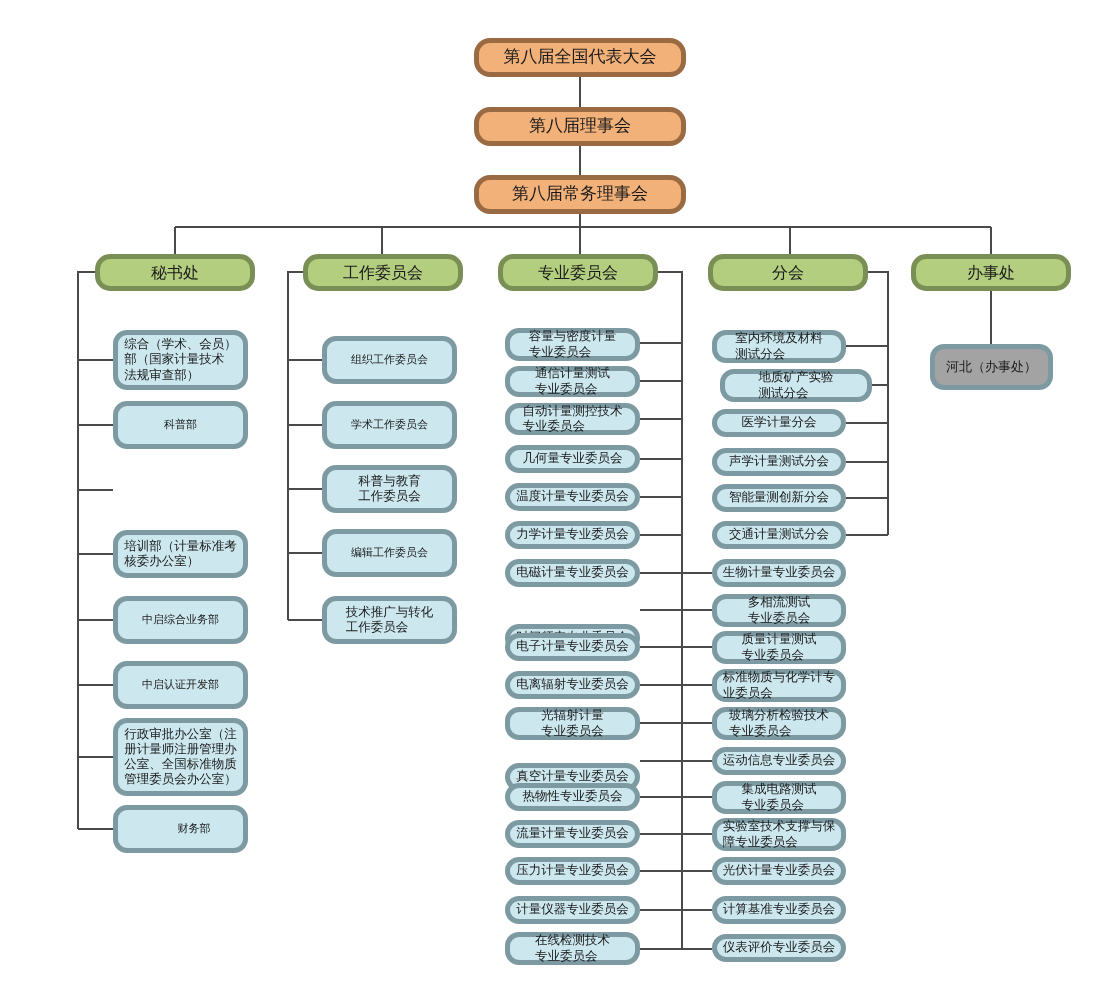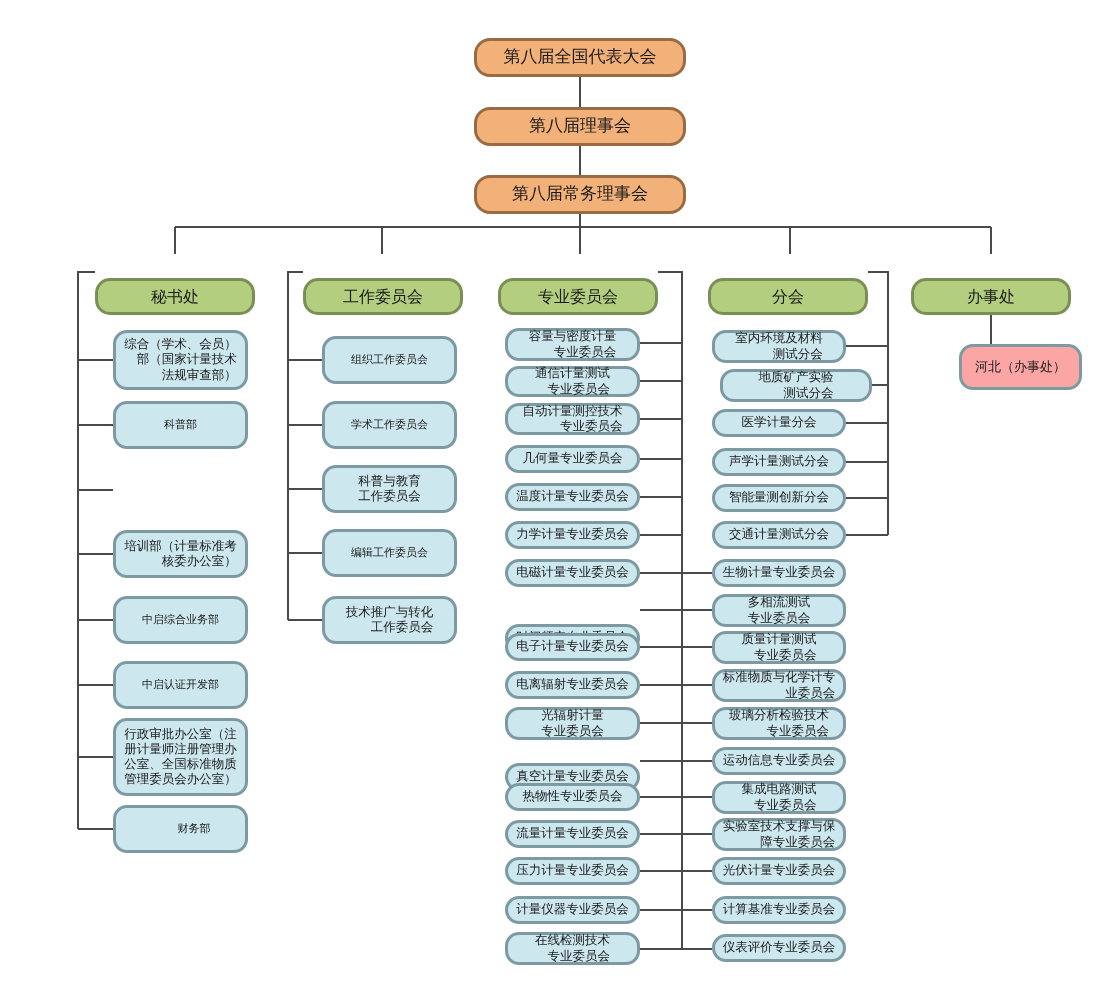--- a/index.html
+++ b/index.html
@@ -5,30 +5,30 @@
   html,body{margin:0;padding:0;background:#fff;}
   body{
     width:1112px;height:1000px;
     font-family:"Liberation Serif","DejaVu Serif",serif;
     color:#1a1a1a;overflow:hidden;position:relative;
   }
   #chart{position:absolute;left:0;top:0;width:1112px;height:1000px;}
   svg#wires{position:absolute;left:0;top:0;width:1112px;height:1000px;pointer-events:none;}
   .node{
     position:absolute;box-sizing:border-box;
-    display:flex;align-items:center;justify-content:center;text-align:right;
-    border:3px solid #0c4a6e;border-radius:14px;
+    display:flex;align-items:center;justify-content:center;text-align:left;
+    border:5px solid #0c4a6e;border-radius:14px;
     line-height:1.22;padding:2px 5px;
     white-space:pre-line;
   }
   .lvl-top{background:#F2B179;border-color:#9a6b43;border-radius:16px;font-size:17px;}
-  .lvl-dept{background:#B3CE7E;border-color:#7a8f55;border-radius:15px;font-size:16px;margin-top:24px;}
+  .lvl-dept{background:#B3CE7E;border-color:#7a8f55;border-radius:15px;font-size:16px;}
   .leaf{background:#CCE7EE;border-color:#7d9aa2;font-size:12.5px;}
   .leaf.big{font-size:11px;}
-  .branch-office{background:#fca5a5;border-color:#7d9aa2;font-size:13px;margin-left:29px;}
+  .branch-office{background:#a3a3a3;border-color:#7d9aa2;font-size:13px;}
 </style>
 </head>
 <body>
 
 <div id="chart">
   <svg id="wires" viewBox="0 0 1112 1000" xmlns="http://www.w3.org/2000/svg">
     <g stroke="#4a4a4a" stroke-width="1.4" fill="none" shape-rendering="crispEdges">
 
       <path d="M580,77 L580,108"></path>
       <path d="M580,146 L580,176"></path>

